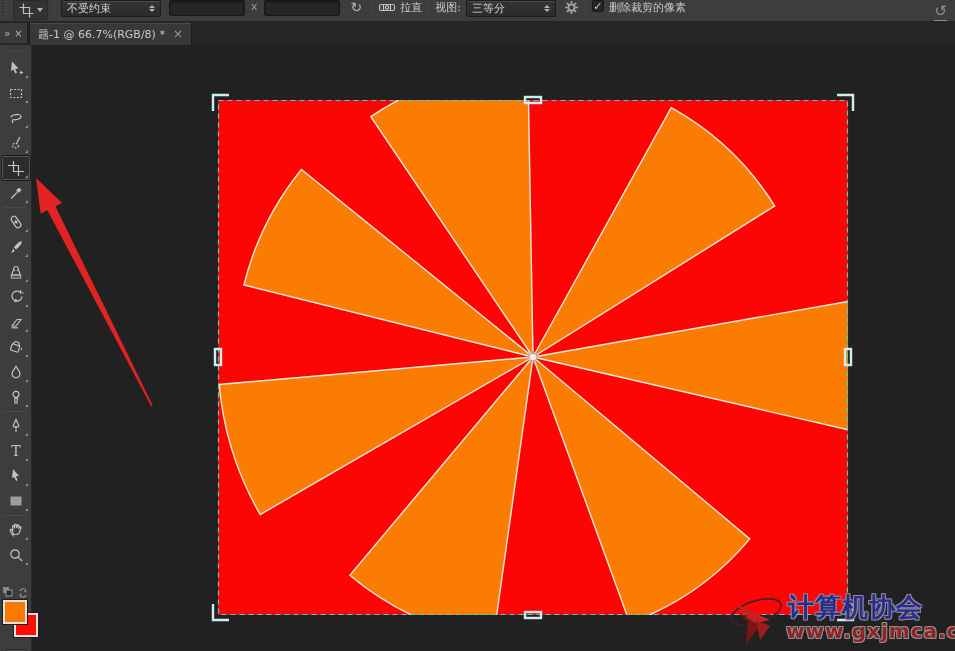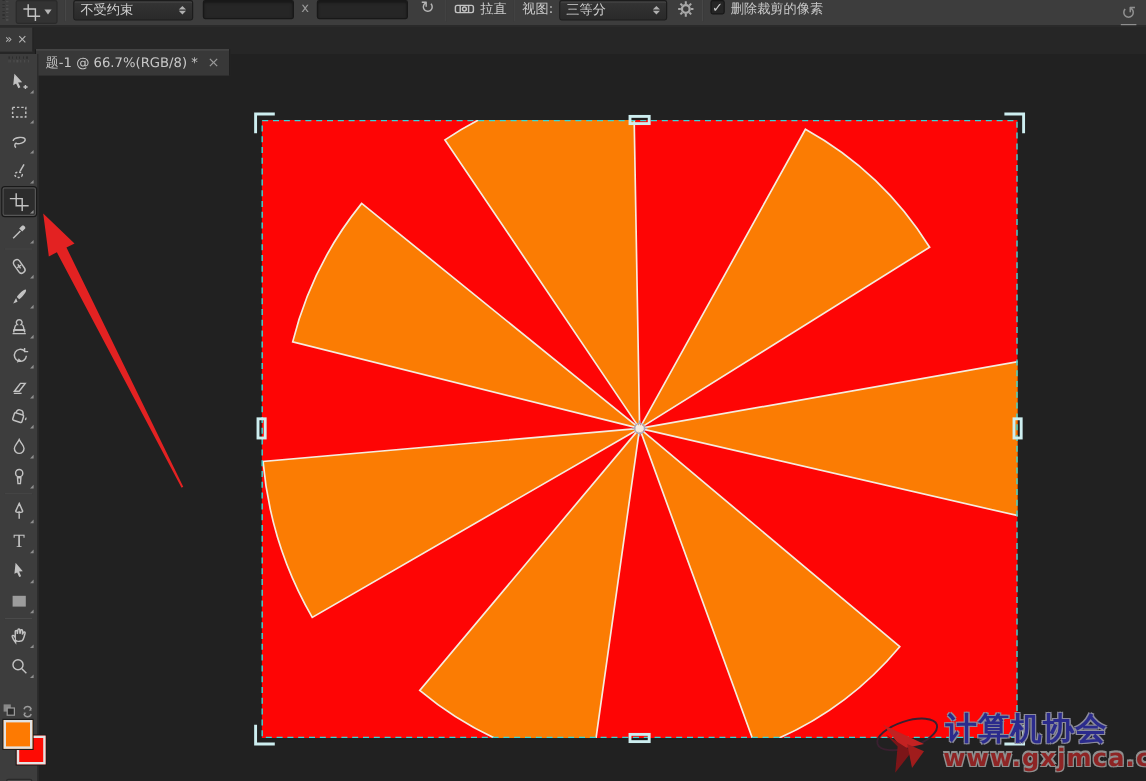--- a/index.html
+++ b/index.html
@@ -39,21 +39,21 @@
   .checkbox{width:12px;height:12px;background:#262626;border:1px solid #171717;border-radius:2px;
     color:#c9c9c9;font-size:11px;line-height:11px;text-align:center;margin-right:5px;}
   .reset-btn{position:absolute;right:8px;top:2px;color:#8f8f8f;font-size:15px;}
   .reset-btn u{text-decoration:none;border-bottom:1.5px solid #8f8f8f;padding-bottom:0px;}
 
   
   .tab-bar{position:absolute;left:0;top:22px;width:955px;height:23px;background:#262626;z-index:30;}
   .panel-chip{position:absolute;left:0;top:1px;width:28px;height:20px;background:#3a3a3a;
     border-right:1px solid #1d1d1d;color:#b5b5b5;font-size:10px;display:flex;align-items:center;
     justify-content:center;gap:4px;}
-  .doc-tab{position:absolute;left:29px;top:19px;height:22px;background:#383838;border-right:1px solid #1a1a1a;
+  .doc-tab{position:absolute;left:29px;top:1px;height:22px;background:#383838;border-right:1px solid #1a1a1a;
     border-left:1px solid #1a1a1a;display:flex;align-items:center;padding:0 8px;gap:8px;
     color:#c8c8c8;font-size:11px;box-shadow:inset 0 1px 0 #4a4a4a;}
   .tab-close{color:#9a9a9a;font-size:12px;}
 
   
   .toolbox{position:absolute;left:0;top:45px;width:32px;height:606px;background:#3d3d3d;
     border-right:1px solid #282828;z-index:30;}
   .tb-grip{height:7px;margin:2px 7px 2px 7px;
     background:repeating-linear-gradient(to right,#2e2e2e 0 1px,transparent 1px 3px),
                repeating-linear-gradient(to right,#4e4e4e 0 1px,transparent 1px 3px);

